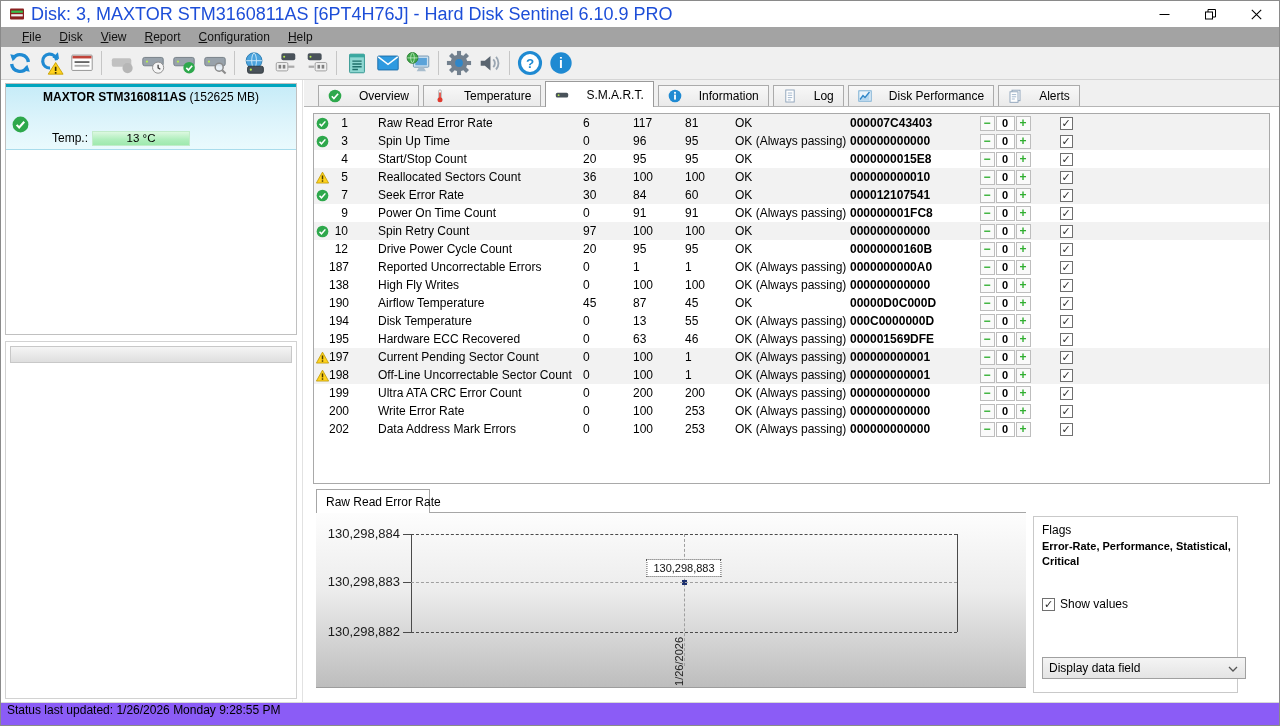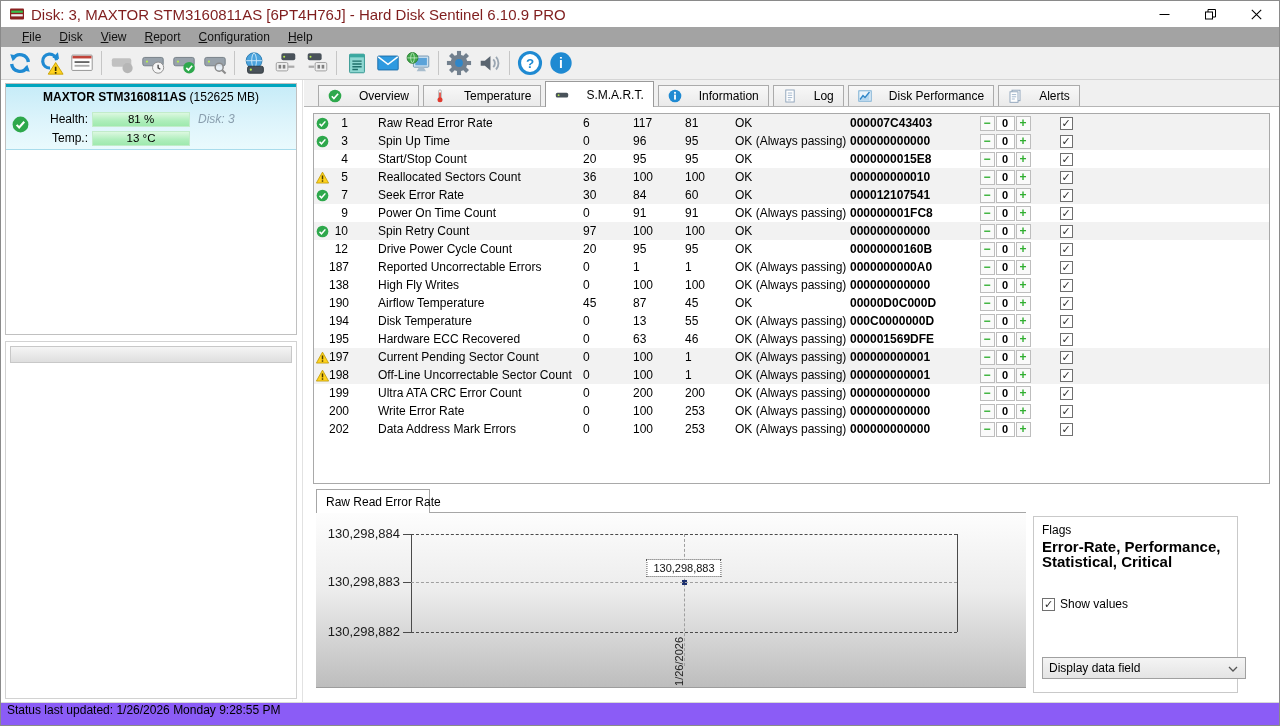--- a/index.html
+++ b/index.html
@@ -4,21 +4,21 @@
 <style>
   * { box-sizing: border-box; margin: 0; padding: 0; cursor: default; }
   html,body { background:#555; }
   body { font-family: "Liberation Sans", "DejaVu Sans", sans-serif; }
   .window { position:relative; width:1280px; height:726px; background:#fff; border:1px solid #8a8a8a; overflow:hidden; }
 
   
   .titlebar { position:absolute; left:0; top:0; right:0; height:26px; background:#fff; display:flex; align-items:center; }
   .app-icon { width:16px; height:16px; margin:0 6px 0 8px; flex:none; }
   .app-icon svg { width:16px; height:16px; display:block; }
-  .title-text { font-size:15px; color:#7f1d1d; white-space:nowrap; }
+  .title-text { font-size:18px; color:#1d4ed8; white-space:nowrap; }
   .caption-buttons { position:absolute; right:0; top:0; height:26px; display:flex; }
   .cap-btn { width:46px; height:100%; display:flex; align-items:center; justify-content:center; }
 
   
   .menubar { position:absolute; left:0; top:26px; right:0; height:20px; background:#a3a3a3; display:flex; align-items:center; font-size:12px; padding-left:12px; }
   .menu-item { display:inline-block; padding:2px 9px; color:#111; }
   .menu-item::first-letter { text-decoration: underline; }
 
   
   .toolbar { position:absolute; left:0; top:46px; right:0; height:33px; background:#f0f0f0; border-bottom:1px solid #d5d5d5; display:flex; align-items:center; padding-left:3px; }
@@ -86,21 +86,21 @@
   .g-edge { position:absolute; top:21px; height:98px; width:0; border-left:1px solid #4a4a4a; }
   .g-edge.left { left:95px; } .g-edge.right { left:641px; }
   .g-vline { position:absolute; left:368px; top:21px; height:132px; width:0; border-left:1px dashed #9f9f9f; }
   .g-point { position:absolute; left:366px; top:67px; width:5px; height:5px; background:#1c2f6e; }
   .g-pointlabel { position:absolute; left:368px; top:46px; transform:translateX(-50%); background:#fff; border:1px dotted #555; padding:0 6px; font-size:11px; line-height:16px; white-space:nowrap; color:#111; }
   .g-xdate { position:absolute; left:357px; top:124px; writing-mode:vertical-rl; transform:rotate(180deg); font-size:11px; color:#222; }
 
   
   .flags-panel { position:absolute; left:729px; top:409px; width:205px; height:177px; background:#fff; border:1px solid #c9c9c9; font-size:12px; }
   .fp-title { position:absolute; left:8px; top:6px; color:#000; }
-  .fp-flags { position:absolute; left:8px; top:22px; width:205px; font-weight:bold; font-size:15px; line-height:15px; color:#000; }
+  .fp-flags { position:absolute; left:8px; top:22px; width:205px; font-weight:bold; font-size:11px; line-height:15px; color:#000; }
   .fp-show { position:absolute; left:8px; top:80px; display:flex; align-items:center; gap:5px; }
   .fp-aglabel { position:absolute; left:8px; top:124px; color:#c2410c;margin-top:20px; }
   .fp-select { position:absolute; left:8px; top:140px; width:204px; height:22px; border:1px solid #a0a0a0; background:linear-gradient(#f4f4f4,#e4e4e4); display:flex; align-items:center; justify-content:space-between; padding:0 7px 0 6px; font-size:12px; color:#000; }
 
   
   .statusbar { position:absolute; left:0; bottom:0; right:0; height:23px; background:#8b5cf6; border-top:1px solid #d8d8d8; display:flex; align-items:flex-start; padding-left:6px; font-size:12px; color:#000; }
 </style>
 </head>
 <body>
 
@@ -326,25 +326,20 @@
     <div class="left-panel">
       <div class="disk-box">
         <div class="disk-item">
           <div class="disk-title"><b>MAXTOR STM3160811AS</b><span> (152625 MB)</span></div>
           <span class="disk-ok">
               <svg viewBox="0 0 14 14">
                 <circle cx="7" cy="7" r="6.5" fill="#2ea84c"></circle>
                 <path d="M3.8 7.3l2.1 2.2 4.2-4.8" stroke="#fff" stroke-width="1.7" fill="none"></path>
               </svg>
             </span>
-          <div class="hd-row r1">
-            <span class="hd-label">Health:</span>
-            <span class="hd-bar"><span>81 %</span></span>
-            <span class="disk-num">Disk: 3</span>
-          </div>
           <div class="hd-row r2">
             <span class="hd-label">Temp.:</span>
             <span class="hd-bar"><span>13 °C</span></span>
           </div>
         </div>
       </div>
       <div class="left-lower">
         <div class="gray-bar"></div>
       </div>
     </div>

